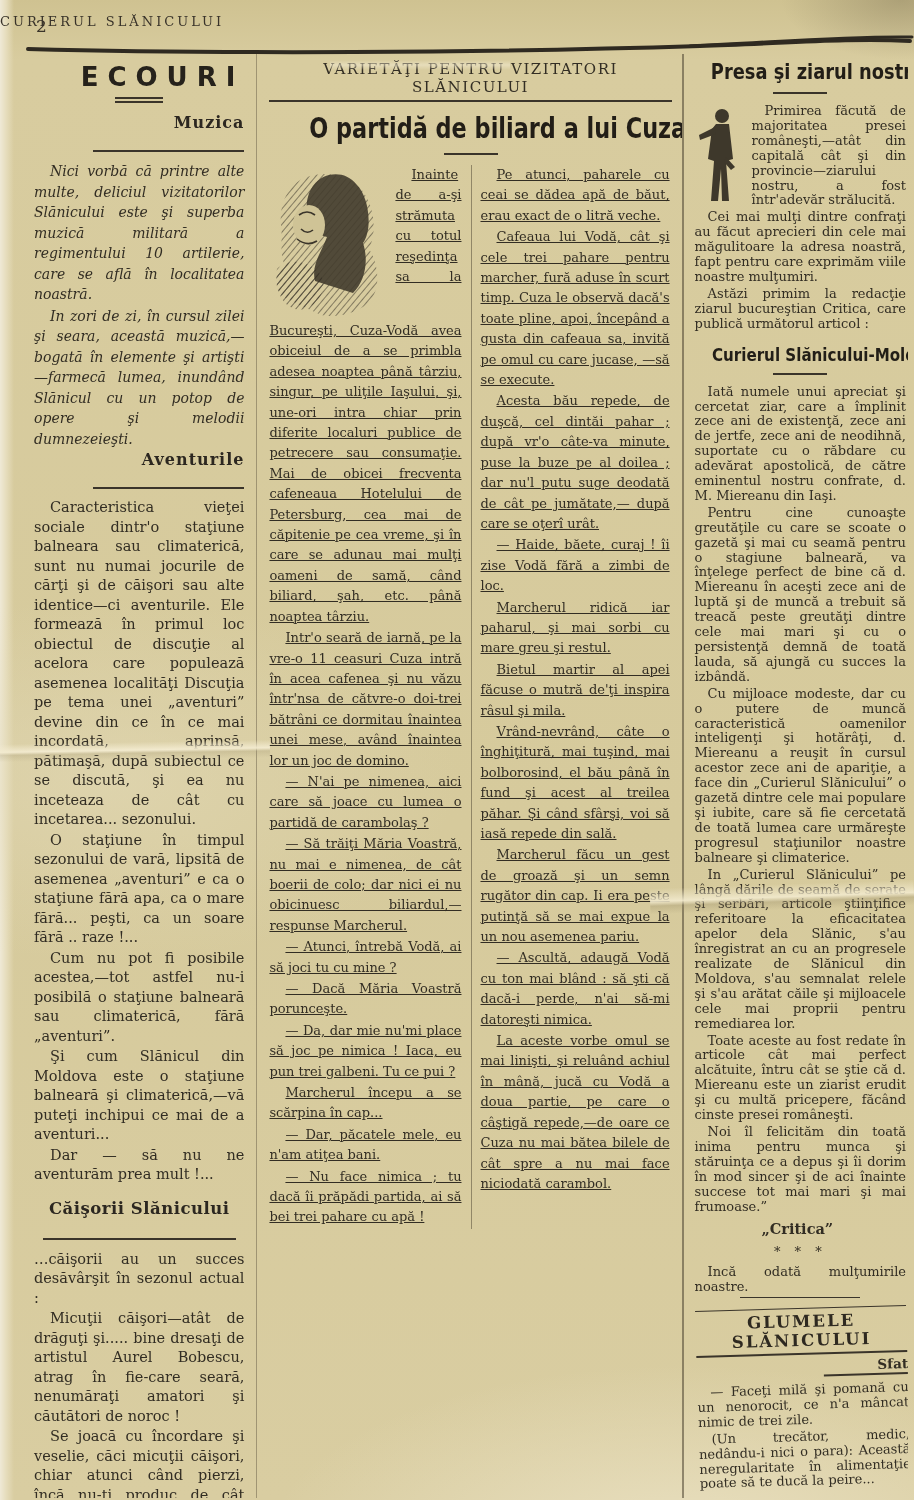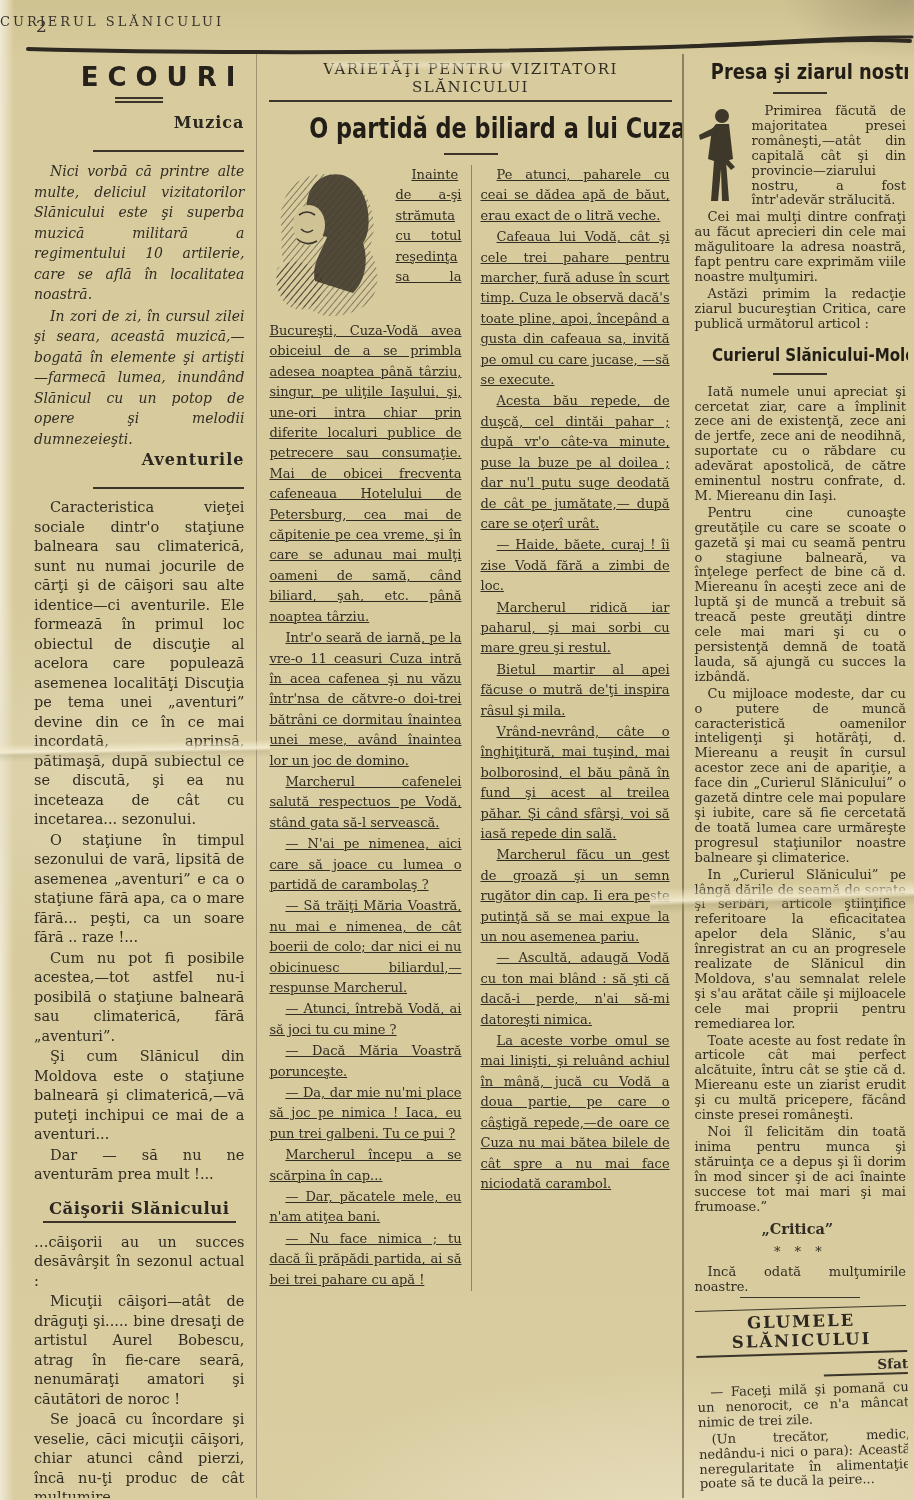--- a/index.html
+++ b/index.html
@@ -45,21 +45,21 @@
   .ecouri-title { font-family:"DejaVu Sans","Liberation Sans",sans-serif; font-weight:700;
     font-size:26px; letter-spacing:9px; text-align:right; color:#26221b; padding-left:6px; }
   .dbl-rule { width:48px; margin:5px auto 10px auto; height:6px;
     border-top:2px solid #3a342a; border-bottom:2px solid #3a342a; }
   .side-head { display:block; width:72%; margin-left:auto; text-align:right;
     font-weight:700; font-size:16px; letter-spacing:1px; color:#2c2720;
     border-bottom:2.5px solid #3a342a; padding-bottom:18px; margin-bottom:9px; }
   .col-left p { font-size:14.5px; line-height:19.5px; margin-bottom:1px; }
   .muzica p { font-style:italic; font-size:14px; line-height:20.5px; }
   .center-head { display:table; margin:14px auto 10px auto; font-weight:700; font-size:16.5px;
-    letter-spacing:.5px; border-bottom:2.5px solid #3a342a; padding:0 6px 3px 6px; color:#2c2720; }
+    letter-spacing:.5px; border-bottom:2.5px solid #3a342a; padding:0 6px 20px 6px; color:#2c2720; }
 
   
   .kicker { text-align:center; font-size:15px; letter-spacing:1.5px; color:#332e24;
     border-bottom:2.5px solid #3a342a; padding:2px 0 4px 0; }
   .headline { margin-top:10px; text-align:center; }
   .condensed { display:block; white-space:nowrap; transform:scaleX(.8); transform-origin:50% 50%;
     font-family:"DejaVu Sans","Liberation Sans",sans-serif; font-weight:700; color:#22* ; }
   .headline .condensed { font-size:28px; color:#221e17; }
   .head-dash { width:54px; border-top:2px solid #3a342a; margin:8px auto 10px auto; }
   .twocol { display:flex; }
@@ -151,21 +151,20 @@
               </pattern>
             </defs>
             <path d="M38,8 C20,14 10,34 12,56 C14,72 10,86 16,96 C6,104 4,118 14,128 L52,146 C70,150 96,142 104,128 C112,112 108,92 100,80 C108,64 106,36 92,20 C78,4 54,2 38,8 Z" fill="url(#hatch)" opacity=".85"></path>
             <path d="M60,6 C44,10 36,26 38,44 C40,58 48,66 58,68 C52,84 42,96 46,112 L84,124 C96,112 100,92 94,74 C104,60 100,28 88,16 C80,6 70,4 60,6 Z" fill="#433c2d" opacity=".9"></path>
             <ellipse cx="40" cy="56" rx="16" ry="20" fill="#cfc396"></ellipse>
             <path d="M30,46 q8,-6 16,0 M32,60 q6,6 12,1 M28,70 q10,8 20,2" fill="none" stroke="#3a342a" stroke-width="1.6"></path>
             <path d="M8,100 C20,88 40,92 50,104 C60,116 52,134 36,140 C20,144 4,128 8,100 Z" fill="url(#hatch)"></path>
           </svg>
           <p class="lead">Inainte de a-şi strămuta cu totul reşedinţa sa la Bucureşti, Cuza-Vodă avea obiceiul de a se primbla adesea noaptea până târziu, singur, pe uliţile Iaşului, şi, une-ori intra chiar prin diferite localuri publice de petrecere sau consumaţie. Mai de obicei frecventa cafeneaua Hotelului de Petersburg, cea mai de căpitenie pe cea vreme, şi în care se adunau mai mulţi oameni de samă, când biliard, şah, etc. până noaptea târziu.</p>
           <p class="lead">Intr'o seară de iarnă, pe la vre-o 11 ceasuri Cuza intră în acea cafenea şi nu văzu într'nsa de cătvre-o doi-trei bătrâni ce dormitau înaintea unei mese, având înaintea lor un joc de domino.</p>
-          <p class="lead">Marcherul cafenelei salută respectuos pe Vodă, stând gata să-l servească.</p>
           <p class="lead">— N'ai pe nimenea, aici care să joace cu lumea o partidă de carambolaş ?</p>
           <p class="lead">— Să trăiţi Măria Voastră, nu mai e nimenea, de cât boerii de colo; dar nici ei nu obicinuesc biliardul,—respunse Marcherul.</p>
           <p class="lead">— Atunci, întrebă Vodă, ai să joci tu cu mine ?</p>
           <p class="lead">— Dacă Măria Voastră porunceşte.</p>
           <p class="lead">— Da, dar mie nu'mi place să joc pe nimica ! Iaca, eu pun trei galbeni. Tu ce pui ?</p>
           <p class="lead">Marcherul începu a se scărpina în cap...</p>
           <p class="lead">— Dar, păcatele mele, eu n'am atiţea bani.</p>
           <p class="lead">— Nu face nimica ; tu dacă îi prăpădi partida, ai să bei trei pahare cu apă !</p>
 
         </div>

